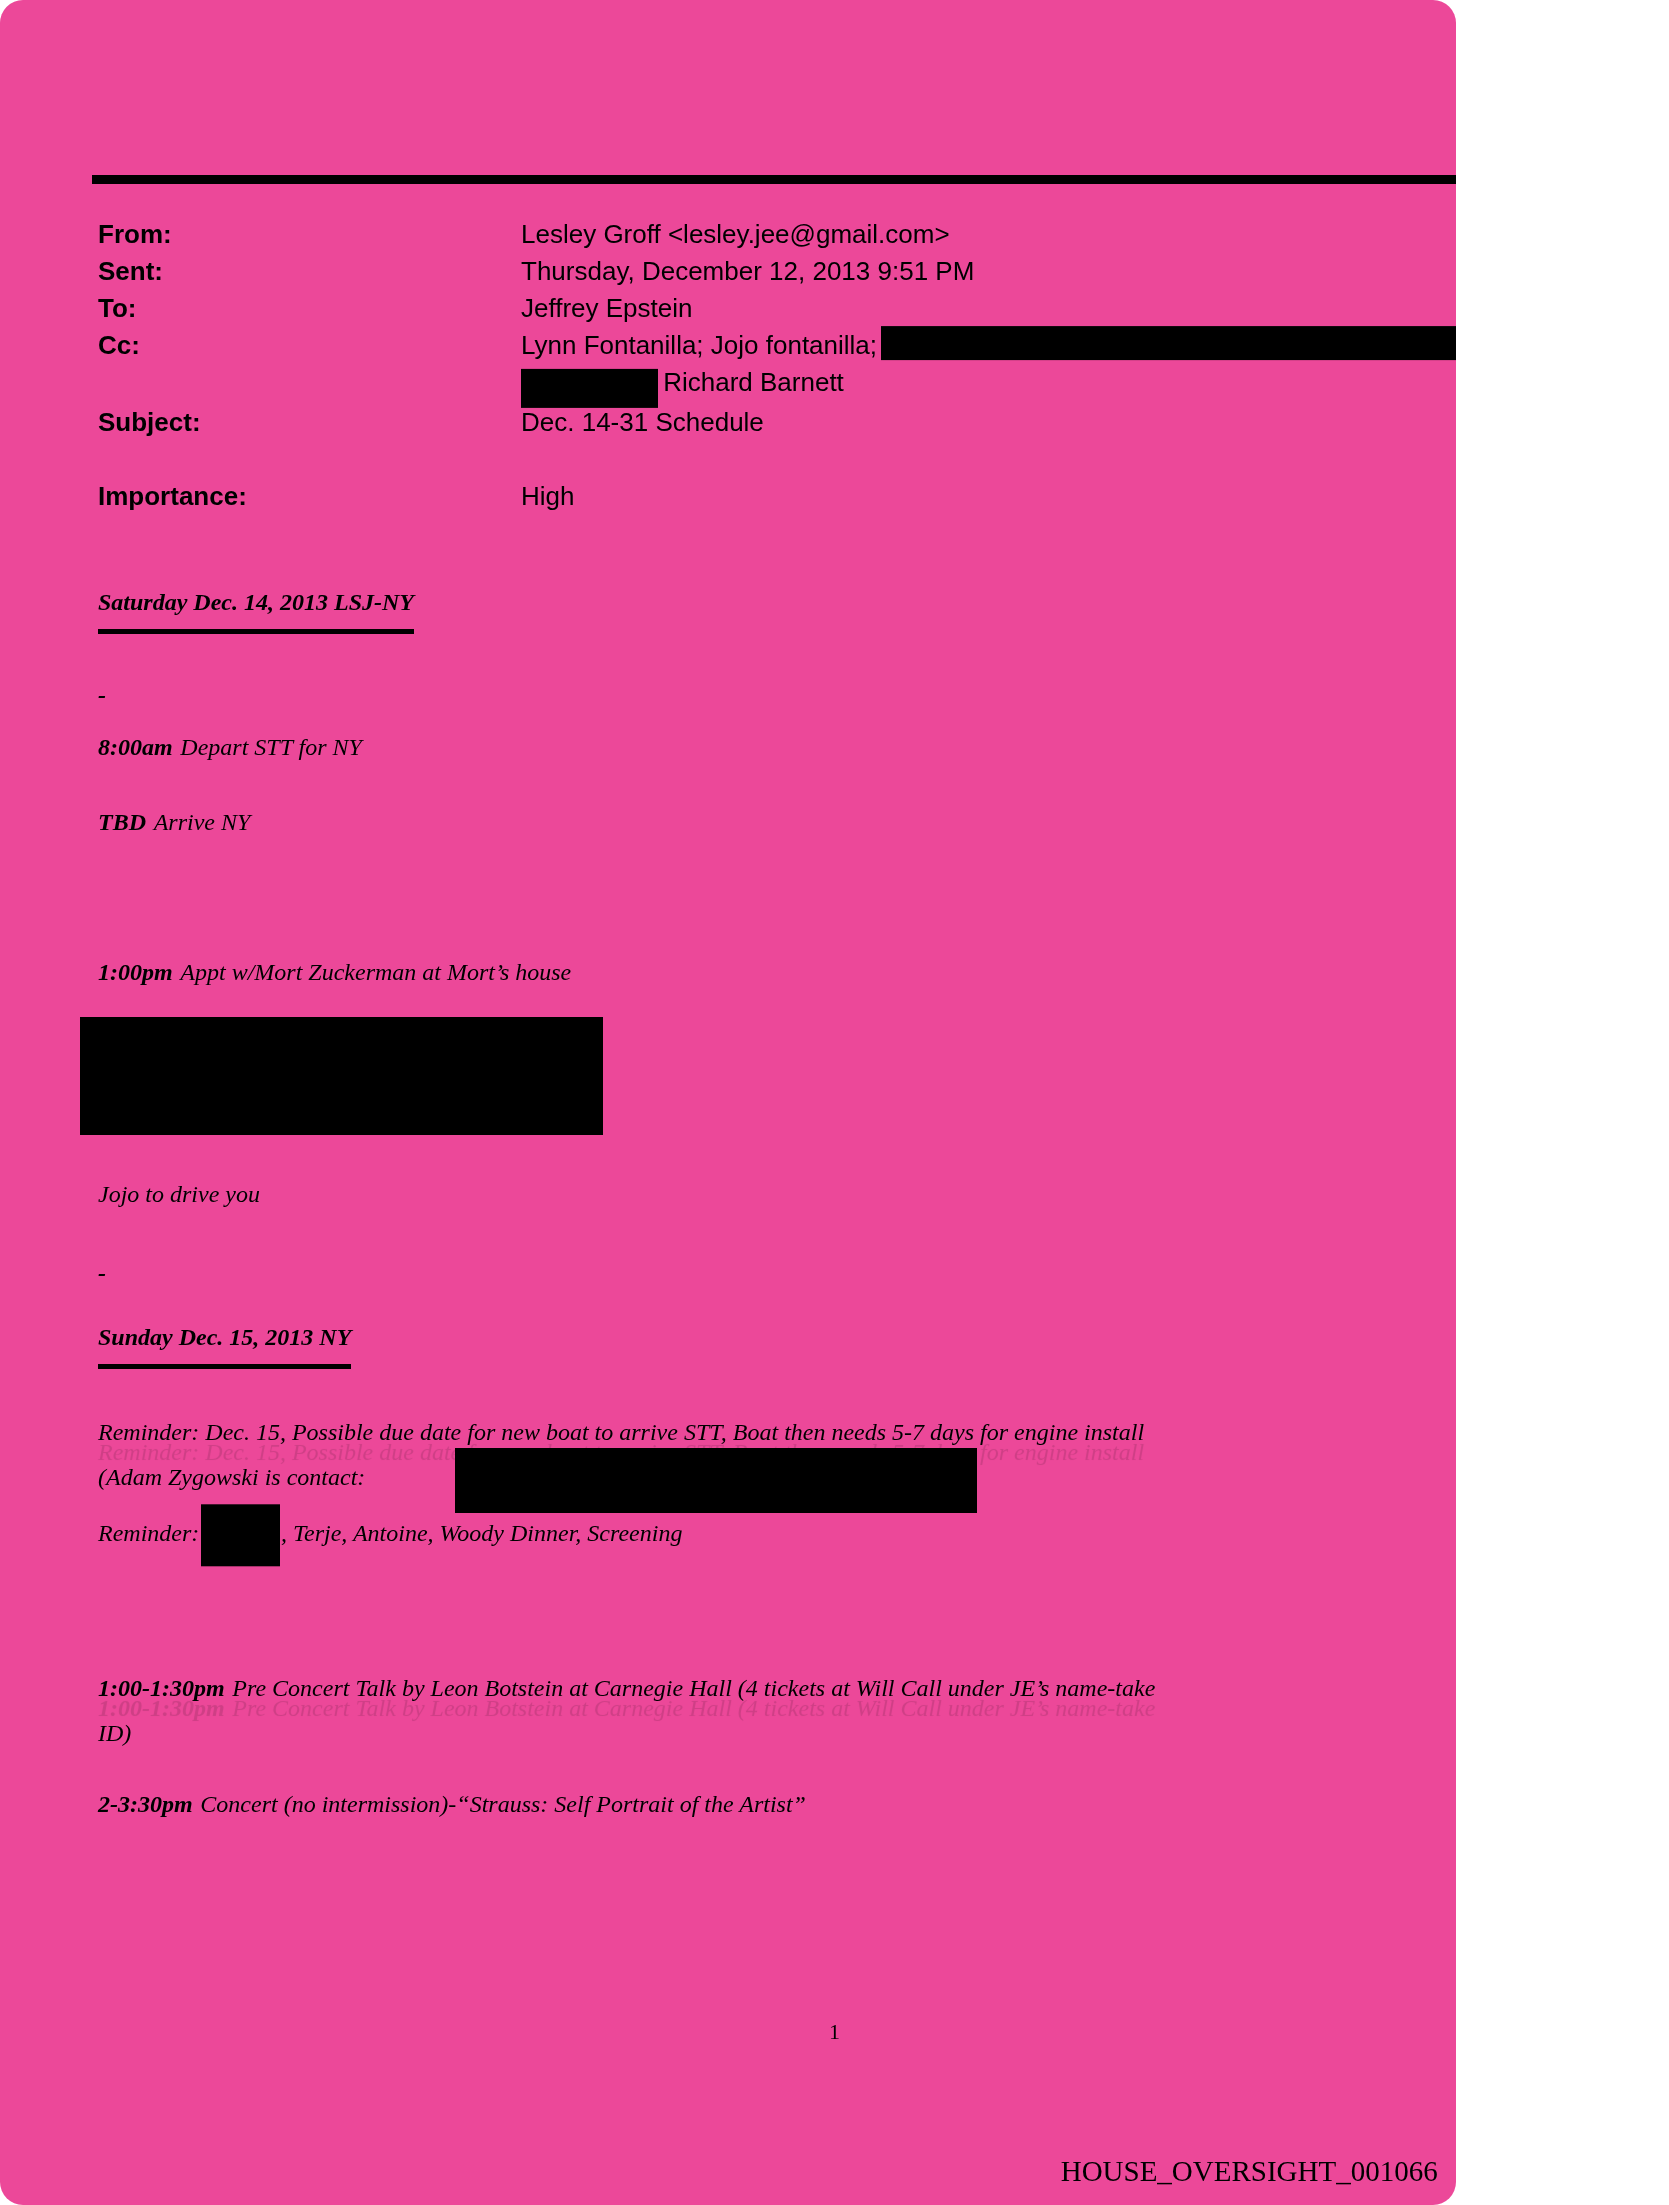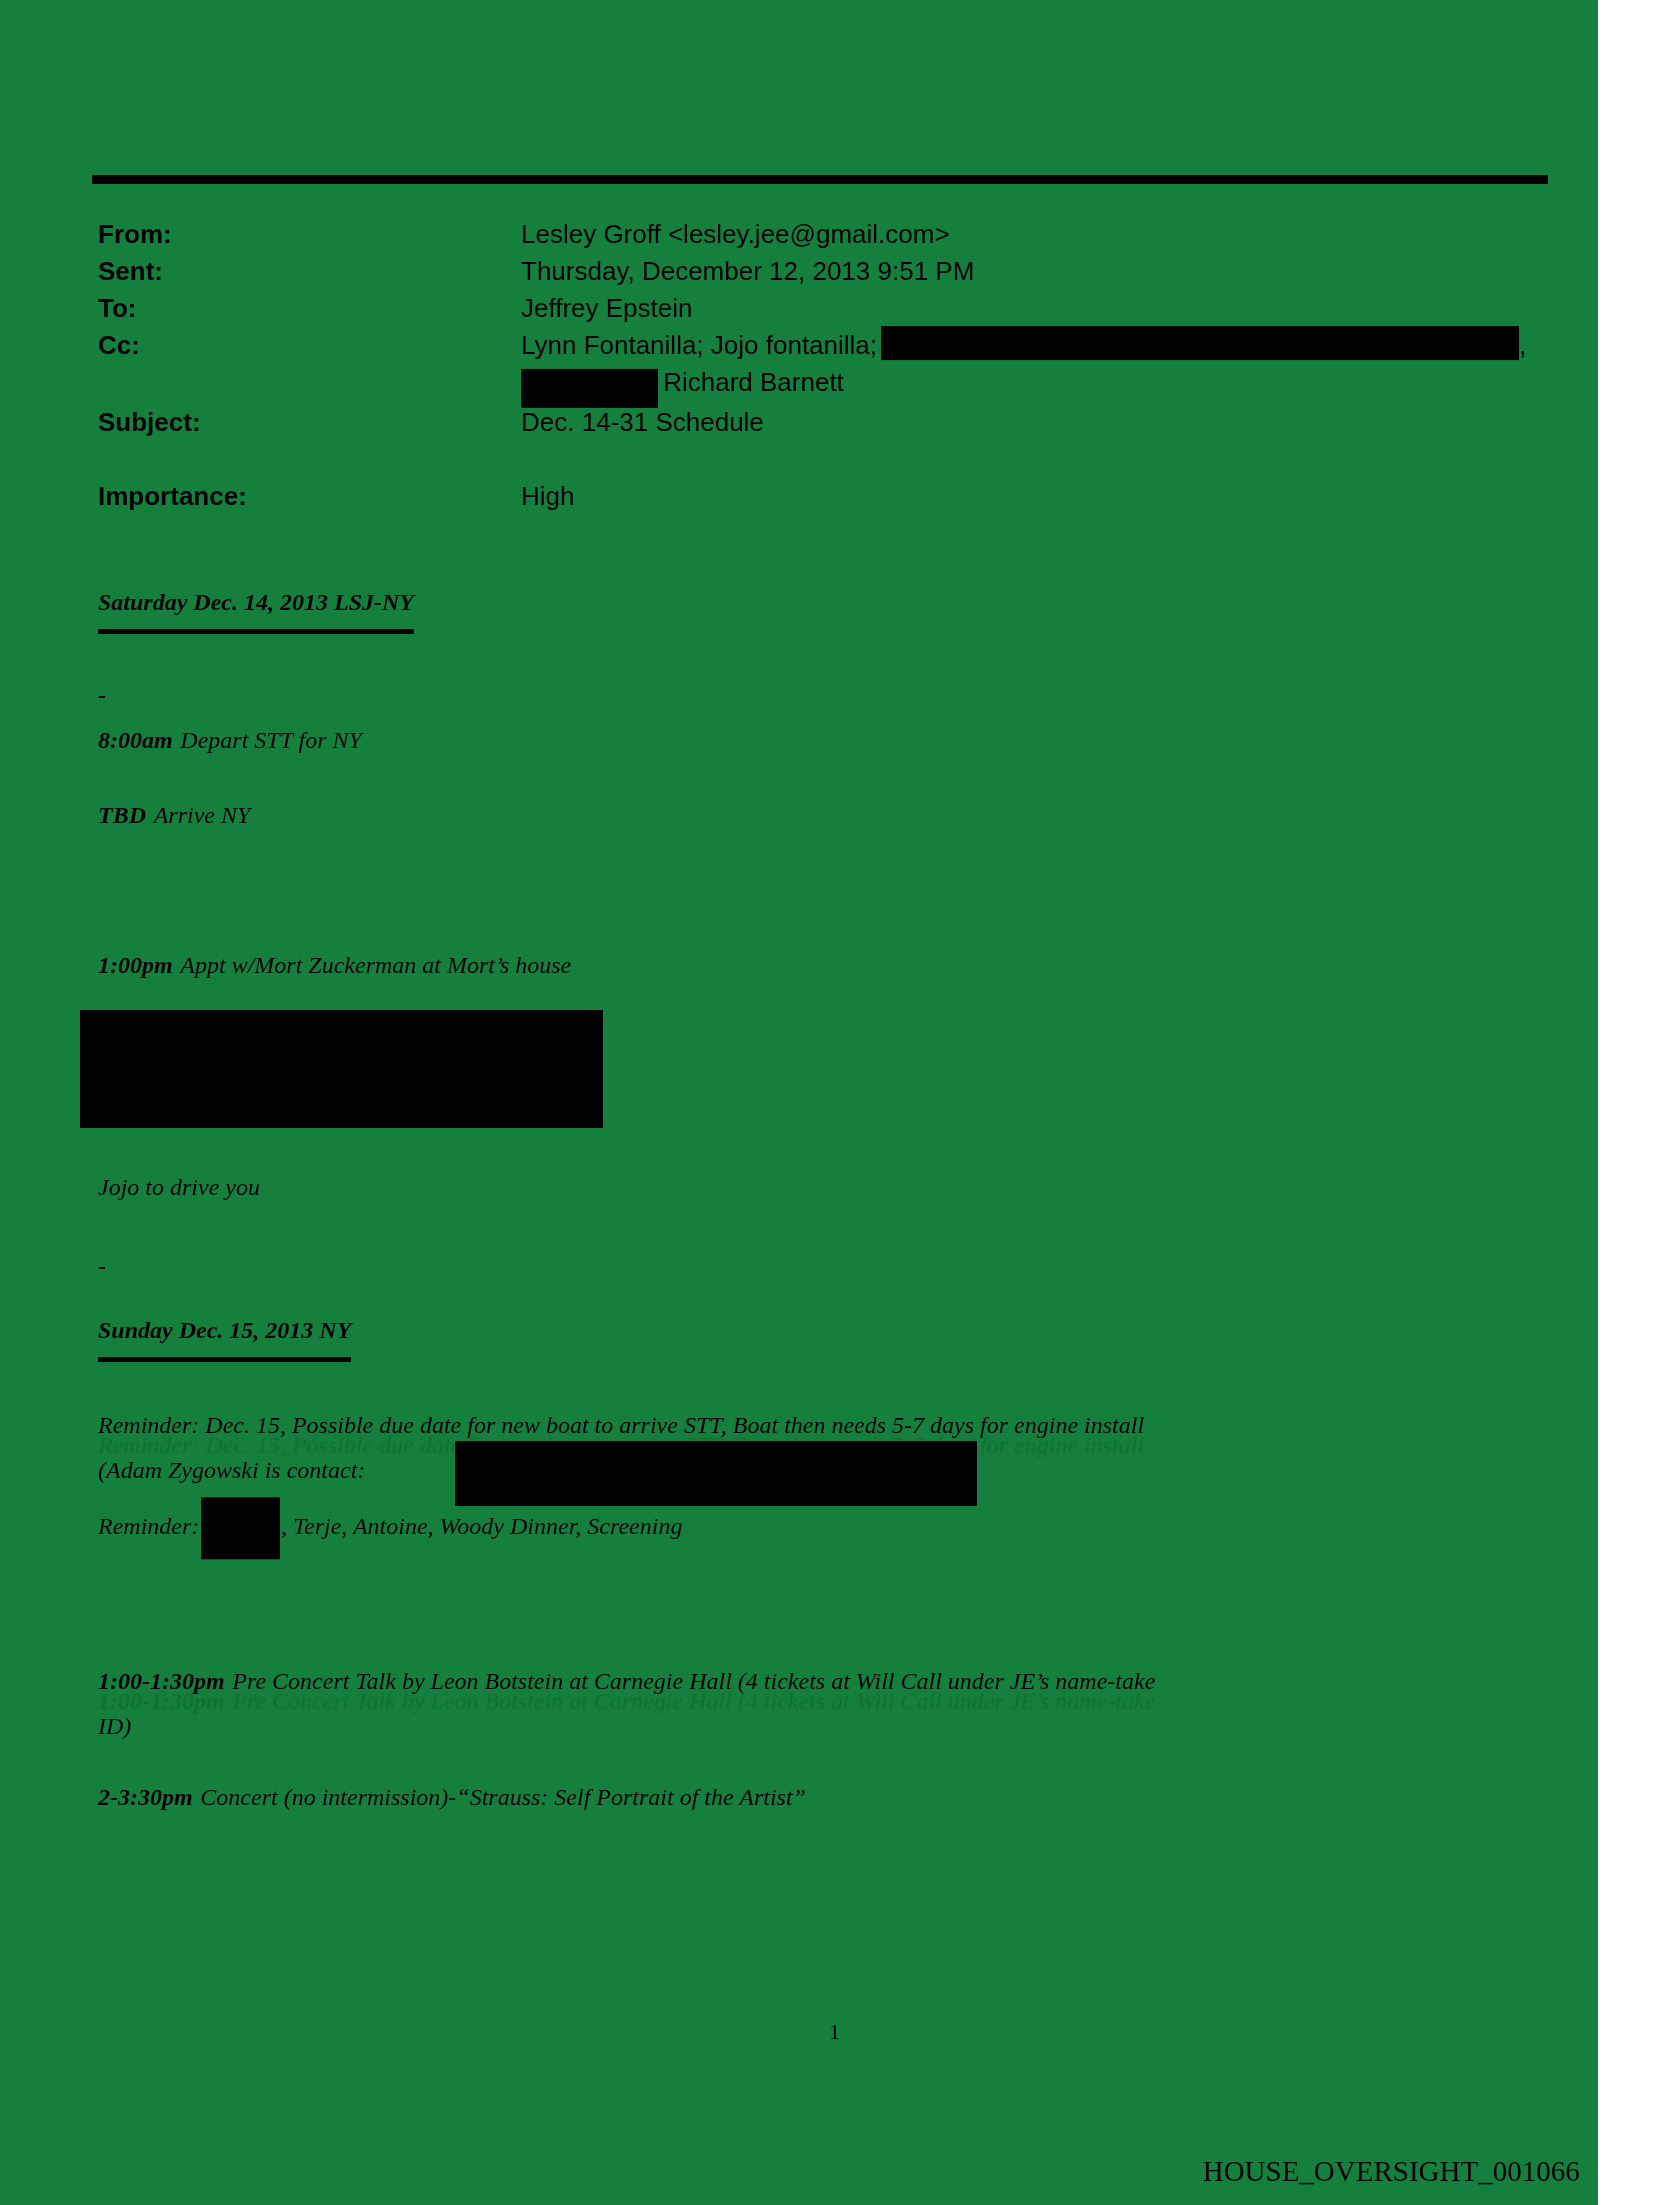--- a/index.html
+++ b/index.html
@@ -1,23 +1,24 @@
 <!DOCTYPE html>
 <html style="font-size:10.5px"><head>
 <meta charset="utf-8">
 <style>
   html,body{margin:0;padding:0;background:#fff;}
   .page{
     position:relative;
-    width:1598px;
+    width:1456px;
     height:2205px;
-    background:#15803d;
+    background:#ec4899;
     color:#000;
     font-family:"Liberation Serif",serif;
     overflow:hidden;
+    border-radius:23px;
   }
   
   .top-rule{
     position:absolute;
     left:92px; top:175px;
     width:1456px; height:9.2px;
     background:#000;
   }
   
   .content{
@@ -84,21 +85,21 @@
     border-bottom:5.2px solid #000;
     padding-bottom:3.9px;
     white-space:nowrap;
   }
   .dash{font-weight:bold;}
   .para{position:relative;}
   .echo{text-shadow:0 19.6px 0.7px rgba(0,0,0,0.13);}
   
   .m-sat{margin-top:65px;}
   .m-dash1{margin-top:39px;}
-  .m-800{margin-top:0;}
+  .m-800{margin-top:7px;}
   .m-tbd{margin-top:30px;}
   .m-100{margin-top:105px;}
   .m-jojo{margin-top:37px;}
   .m-dash2{margin-top:34px;}
   .m-sun{margin-top:19.6px;}
   .m-rem1{margin-top:41px;}
   .m-rem2{margin-top:10.5px;}
   .m-1030{margin-top:92px;}
   .m-concert{margin-top:84px;}
   .m-strauss{margin-top:26px;}

